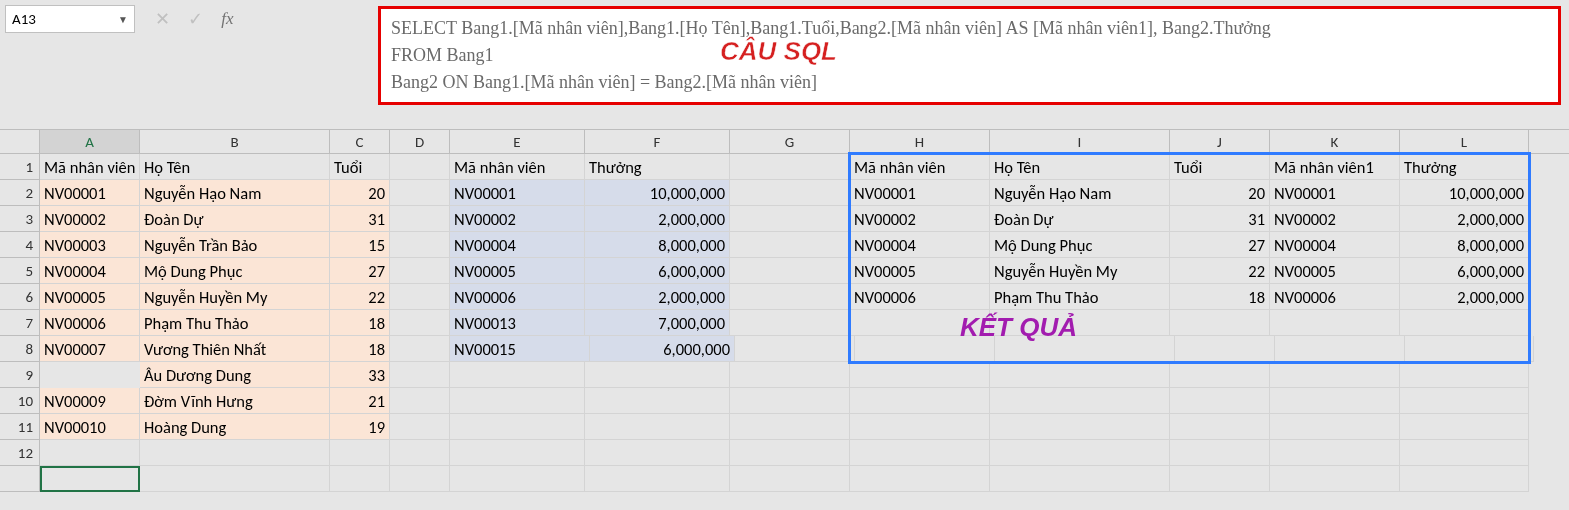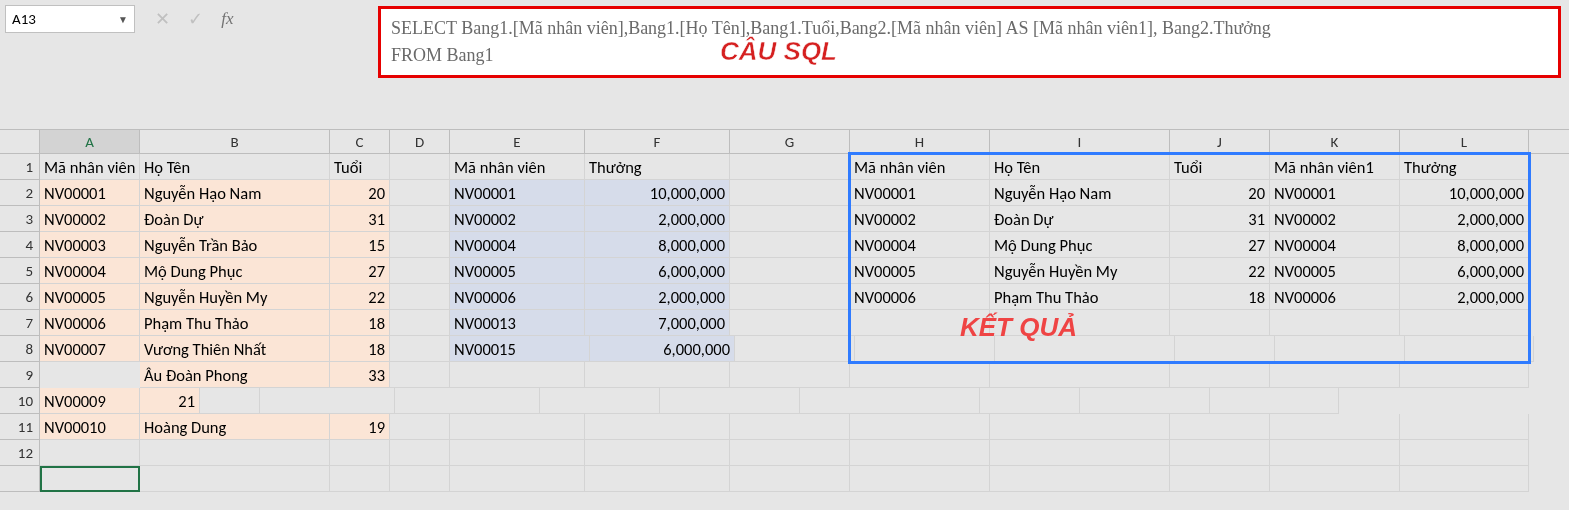--- a/index.html
+++ b/index.html
@@ -141,40 +141,41 @@
     position: absolute;
     border: 3px solid #2f7bff;
     pointer-events: none;
   }
   .result-label {
     position: absolute;
     font-family: Arial, sans-serif;
     font-weight: bold;
     font-style: italic;
     font-size: 26px;
-    color: #ef4444;
+    color: #a21caf;
     pointer-events: none;
   }
 </style>
 </head>
 <body>
 
 <div class="formula-bar-area">
   <div class="name-box">
     <span>A13</span>
     <span class="dd">▼</span>
   </div>
   <div class="fb-icons">
     <span>✕</span>
     <span>✓</span>
     <span class="fx-label">fx</span>
   </div>
   <div class="sql-box">
     <div>SELECT Bang1.[Mã nhân viên],Bang1.[Họ Tên],Bang1.Tuổi,Bang2.[Mã nhân viên] AS [Mã nhân viên1], Bang2.Thưởng</div>
     <div>FROM  Bang1</div>
+    <div>Bang2 ON Bang1.[Mã nhân viên] = Bang2.[Mã nhân viên]</div>
   </div>
   <div class="sql-label">CÂU SQL</div>
 </div>
 
 <div class="sheet-area">
   <div class="corner"></div>
   <div class="col-headers" id="col-headers">
       <div class="col-head sel" style="width: 100px;">A</div>
       <div class="col-head" style="width: 190px;">B</div>
       <div class="col-head" style="width: 60px;">C</div>
@@ -311,34 +312,35 @@
         <div class="cell num fill-blue" style="width: 145px;">6,000,000</div>
         <div class="cell" style="width: 120px;"></div>
         <div class="cell" style="width: 140px;"></div>
         <div class="cell" style="width: 180px;"></div>
         <div class="cell" style="width: 100px;"></div>
         <div class="cell" style="width: 130px;"></div>
         <div class="cell" style="width: 129px;"></div>
       </div>
       <div class="row">
         <div class="cell fill-peach" style="width: 100px; margin-top: 28px;">NV00008</div>
-        <div class="cell fill-peach" style="width: 190px;">Âu Đoàn Phong</div>
+        <div class="cell fill-peach" style="width: 190px;">Âu Dương Dung</div>
         <div class="cell num fill-peach" style="width: 60px;">33</div>
         <div class="cell" style="width: 60px;"></div>
         <div class="cell" style="width: 135px;"></div>
         <div class="cell" style="width: 145px;"></div>
         <div class="cell" style="width: 120px;"></div>
         <div class="cell" style="width: 140px;"></div>
         <div class="cell" style="width: 180px;"></div>
         <div class="cell" style="width: 100px;"></div>
         <div class="cell" style="width: 130px;"></div>
         <div class="cell" style="width: 129px;"></div>
       </div>
       <div class="row">
         <div class="cell fill-peach" style="width: 100px;">NV00009</div>
+        <div class="cell fill-peach" style="width: 190px;">Đờm Vĩnh Hưng</div>
         <div class="cell num fill-peach" style="width: 60px;">21</div>
         <div class="cell" style="width: 60px;"></div>
         <div class="cell" style="width: 135px;"></div>
         <div class="cell" style="width: 145px;"></div>
         <div class="cell" style="width: 120px;"></div>
         <div class="cell" style="width: 140px;"></div>
         <div class="cell" style="width: 180px;"></div>
         <div class="cell" style="width: 100px;"></div>
         <div class="cell" style="width: 130px;"></div>
         <div class="cell" style="width: 129px;"></div>

